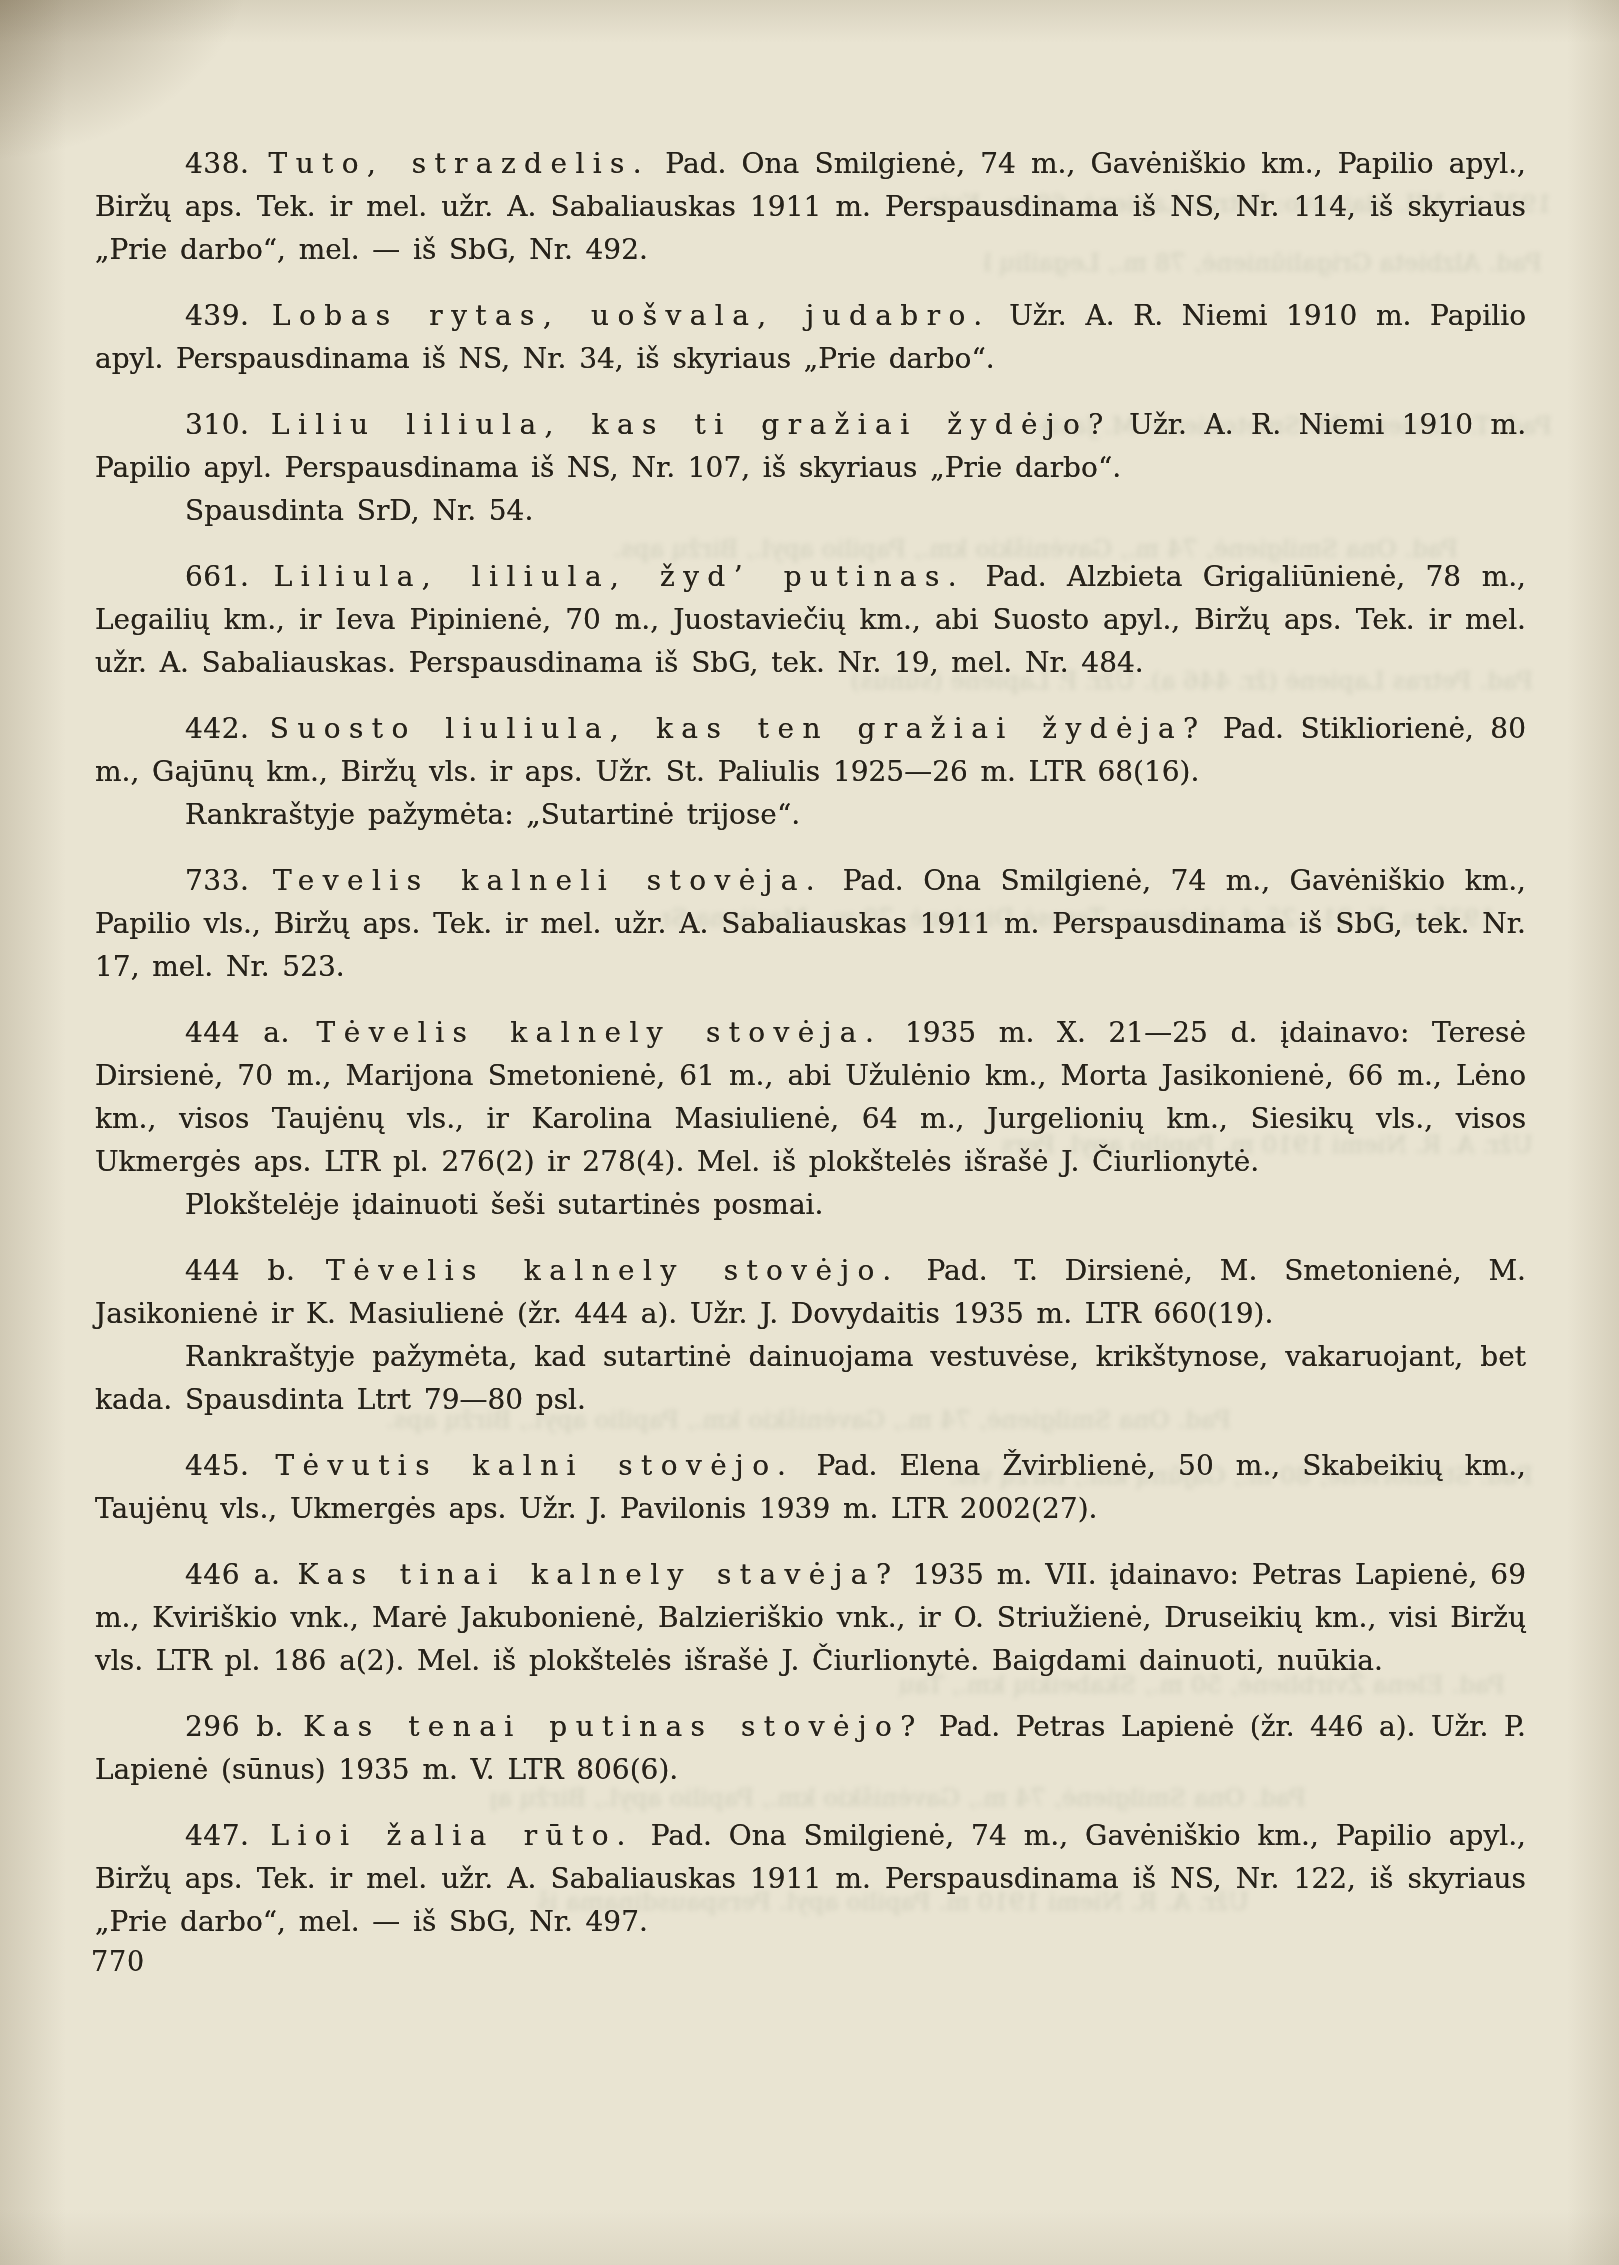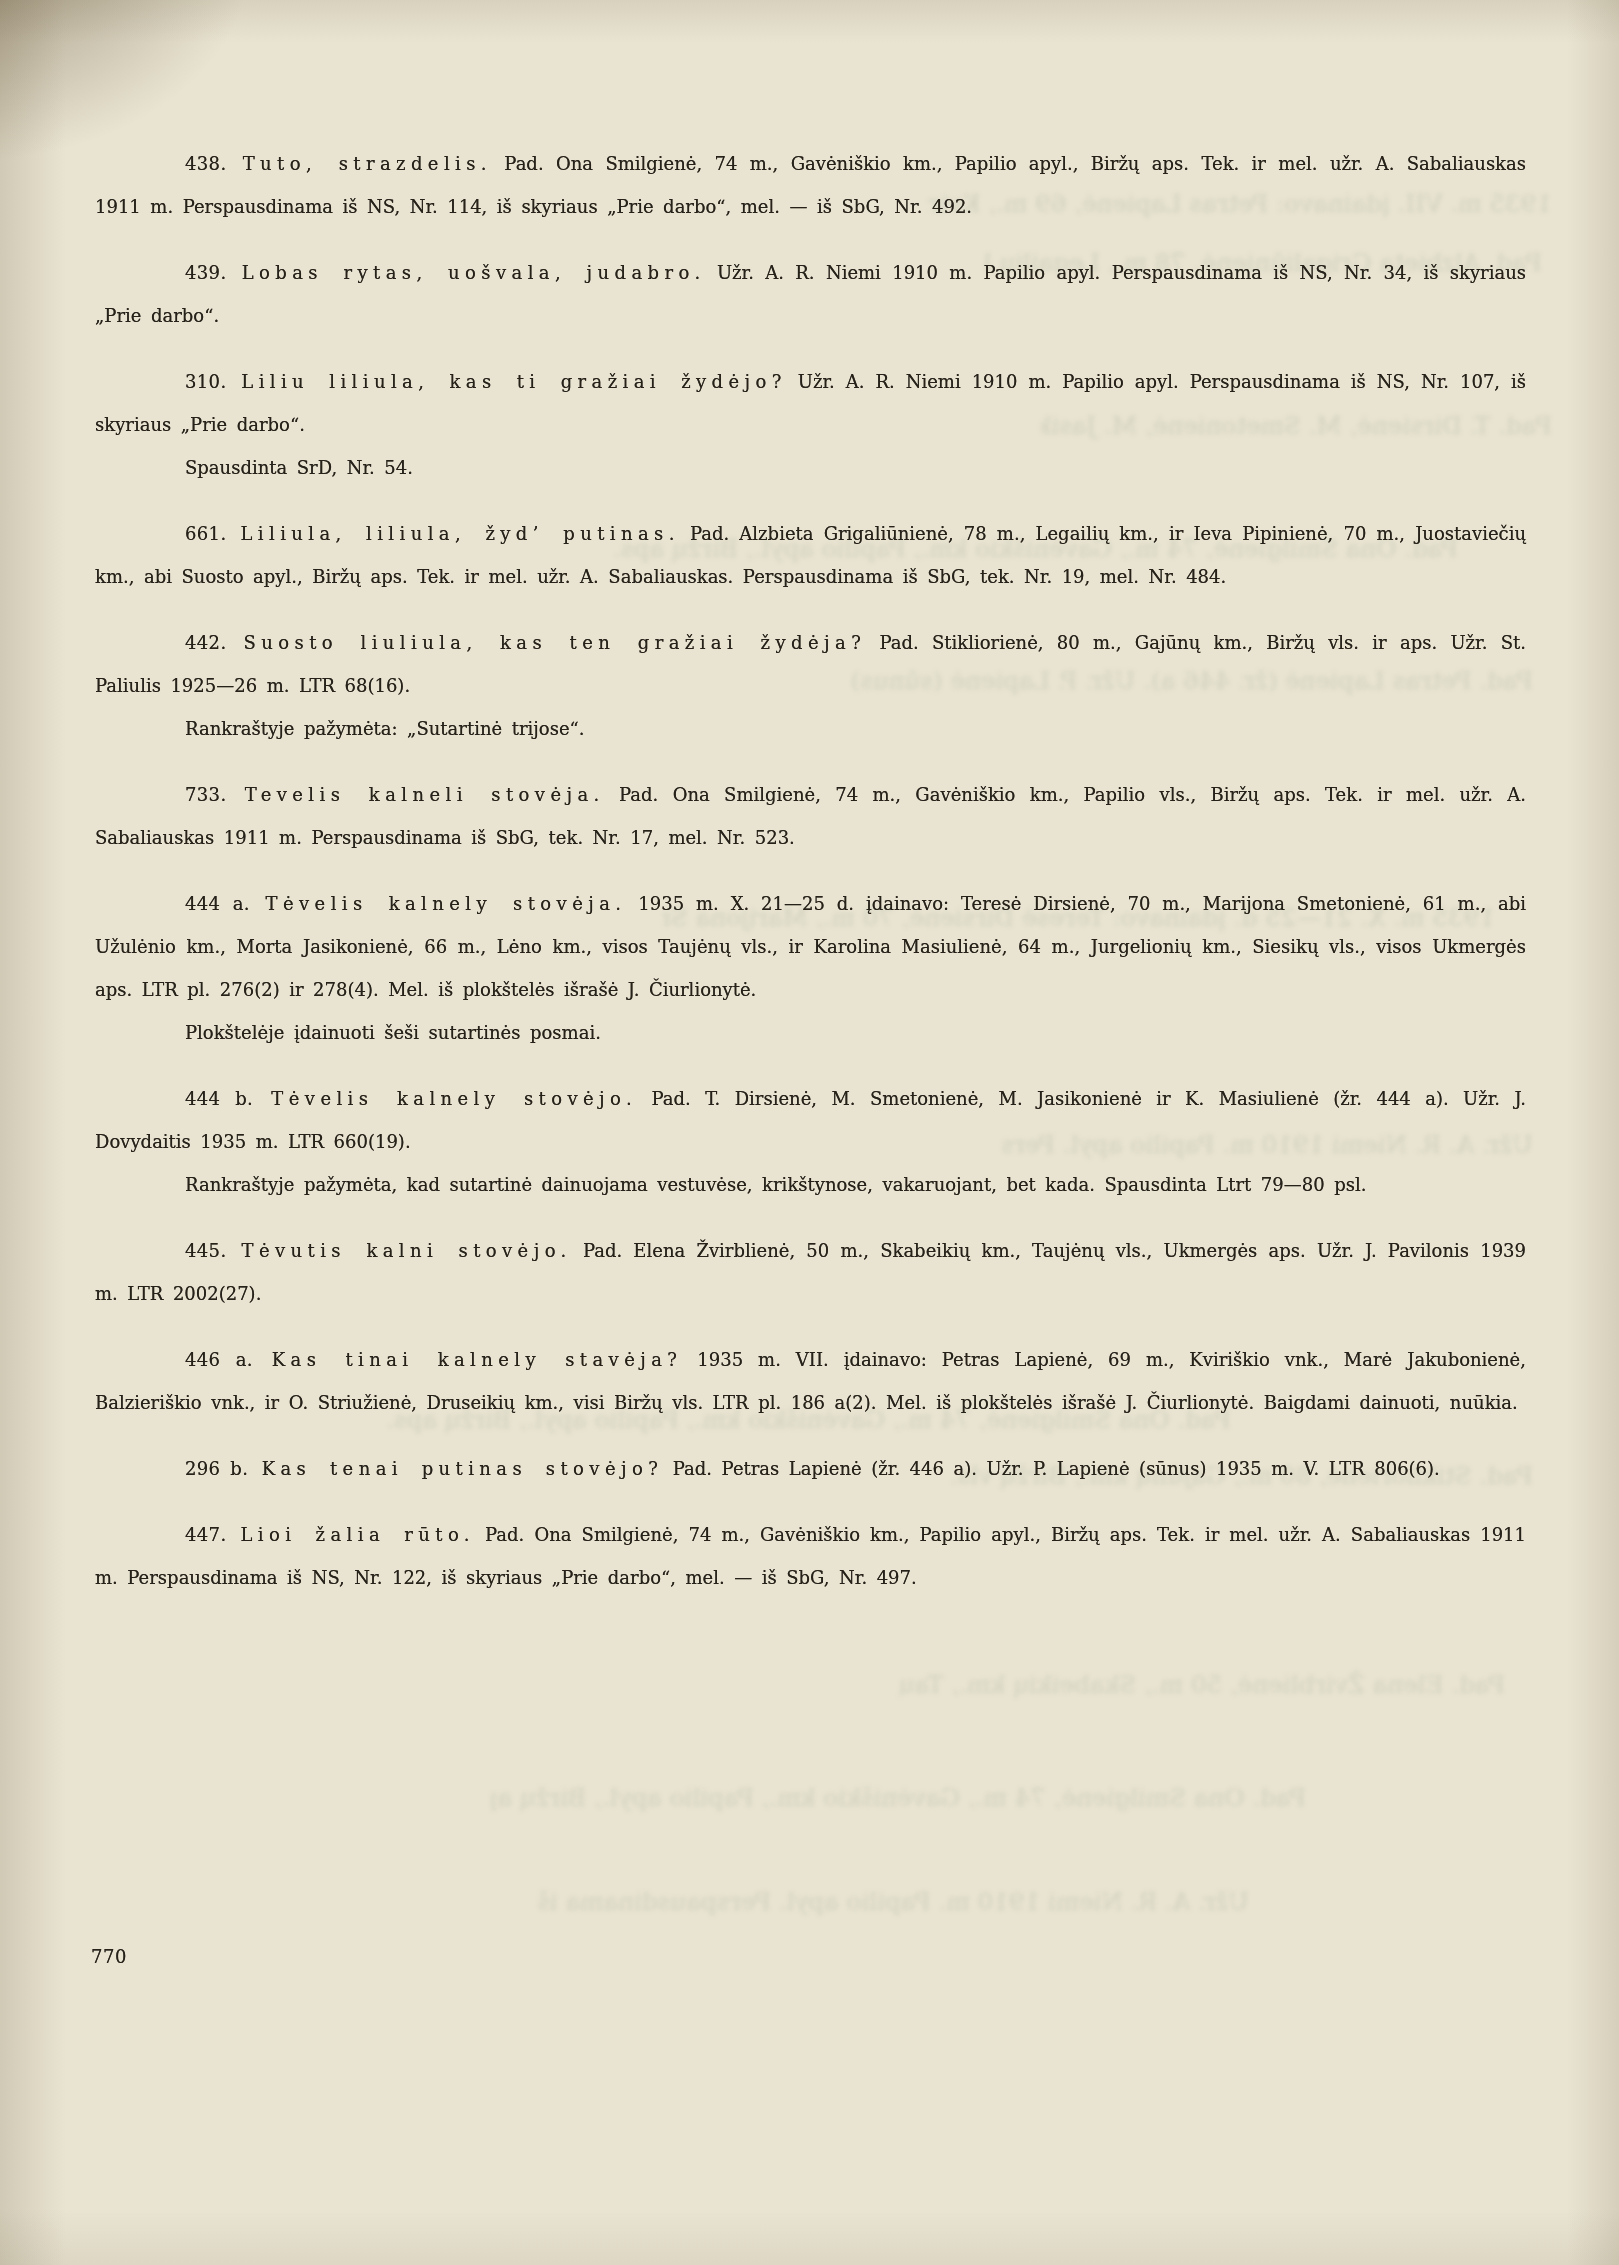--- a/index.html
+++ b/index.html
@@ -24,41 +24,41 @@
 
   .content {
     position: absolute;
     left: 95px;
     top: 142px;
     width: 1431px;
   }
 
   .content p {
     margin: 0;
-    font-size: 18px;
+    font-size: 28px;
     line-height: 43px;
     text-align: justify;
     text-align-last: left;
     text-indent: 90px;
     word-spacing: 3.8px;
     text-shadow: 0 0 0.6px rgba(40,34,24,0.75);
   }
 
   .content p.entry { margin-top: 23px; }
   .content p.entry.first { margin-top: 0; }
   .content p.note { margin-top: 0; }
 
   .num { letter-spacing: 0.02em; padding-right: 3.8px; }
   .title { letter-spacing: 0.30em; word-spacing: 7.6px; }
 
   .pageno {
     position: absolute;
     left: 91px;
     top: 1946px;
-    font-size: 18px;
+    font-size: 27px;
     letter-spacing: 0.03em;
     text-shadow: 0 0 0.6px rgba(40,34,24,0.75);
   }
 
   
   .bleed {
     position: absolute;
     transform: scaleX(-1);
     filter: blur(2.5px);
     color: rgba(104,118,92,0.55);

